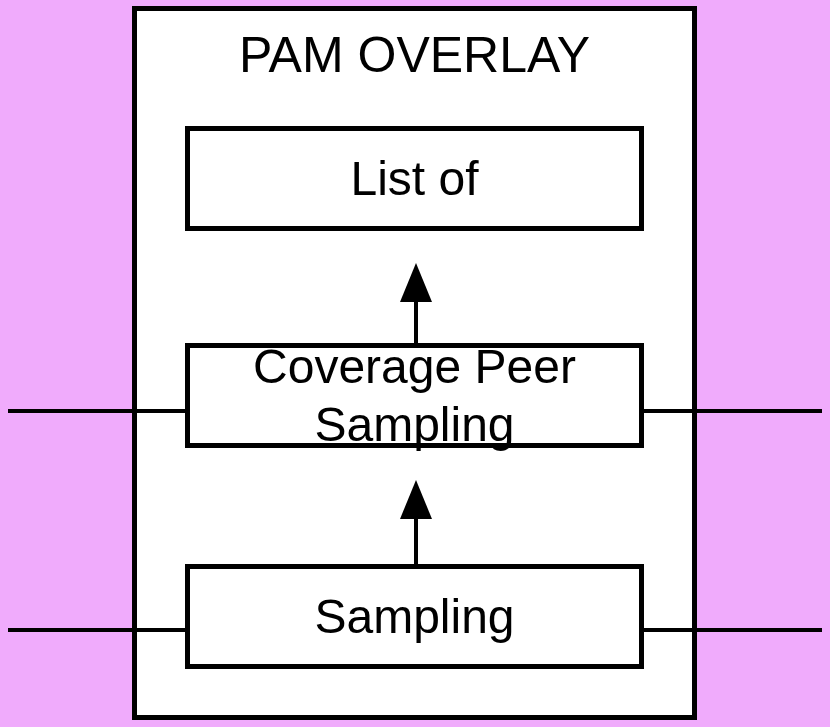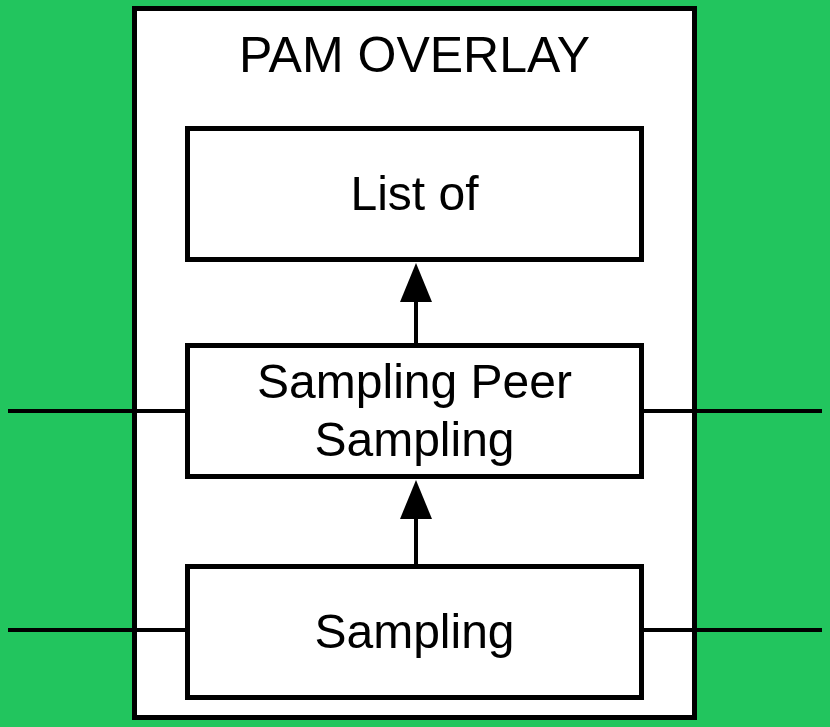--- a/index.html
+++ b/index.html
@@ -4,21 +4,21 @@
 <style>
   html, body {
     margin: 0;
     padding: 0;
     background: #ffffff;
   }
   .page {
     position: relative;
     width: 830px;
     height: 727px;
-    background: #22c55e;
+    background: #f0abfc;
     color: #000000;
     font-family: "Liberation Sans", sans-serif;
     overflow: hidden;
   }
   .outer-rect {
     position: absolute;
     left: 132px;
     top: 6px;
     width: 565px;
     height: 714px;
@@ -33,21 +33,21 @@
     width: 565px;
     text-align: center;
     font-size: 50px;
     line-height: 58px;
     white-space: nowrap;
   }
   .node-box {
     position: absolute;
     left: 185px;
     width: 459px;
-    height: 136px;
+    height: 105px;
     border: 5px solid #000000;
     box-sizing: border-box;
     background: #ffffff;
     display: flex;
     flex-direction: column;
     align-items: center;
     justify-content: center;
     text-align: center;
     font-size: 48px;
     line-height: 58px;
@@ -107,21 +107,21 @@
   <div class="arrow-shaft shaft-1"></div>
   <div class="arrow-head head-1"></div>
   <div class="arrow-shaft shaft-2"></div>
   <div class="arrow-head head-2"></div>
 
   <div class="node-box box-top">
     <span class="box-line">List of</span>
   </div>
 
   <div class="node-box box-middle">
-    <span class="box-line">Sampling Peer</span>
+    <span class="box-line">Coverage Peer</span>
     <span class="box-line">Sampling</span>
   </div>
 
   <div class="node-box box-bottom">
     <span class="box-line">Sampling</span>
   </div>
 
 </div>
 
 </body></html>

